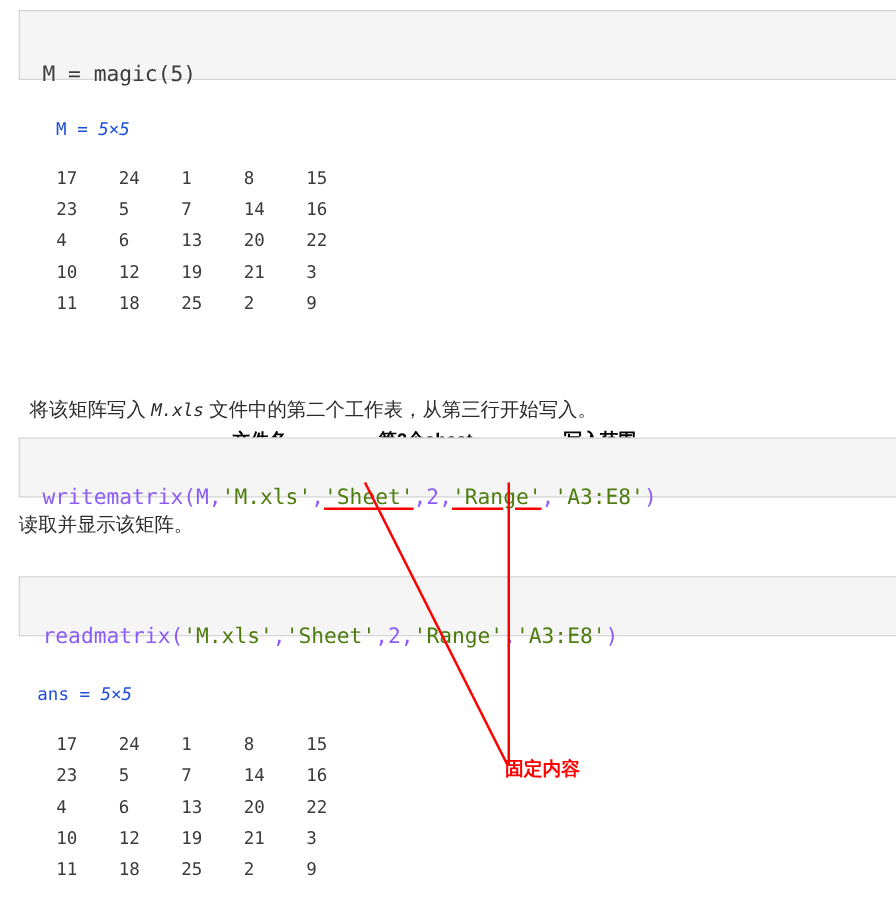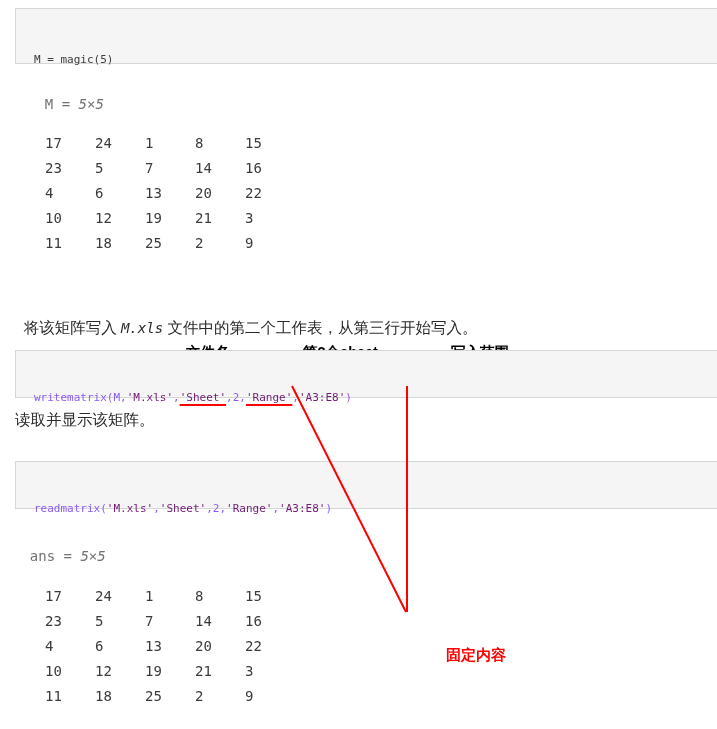--- a/index.html
+++ b/index.html
@@ -22,45 +22,45 @@
     background: #f5f5f5;
     border-top: 1px solid #d6d6d6;
     border-bottom: 1px solid #d6d6d6;
     border-left: 1px solid #d6d6d6;
     box-sizing: border-box;
     display: flex;
     align-items: center;
   }
   .code-line {
     font-family: "DejaVu Sans Mono", "Liberation Mono", monospace;
-    font-size: 11px;
+    font-size: 17px;
     color: #3b3b3b;
     white-space: pre;
     letter-spacing: 0px;
     margin-top: 47px;
   }
   .code-block-1 { left: 15px; top: 8px; width: 720px; height: 56px; padding-left: 18px; }
   .code-block-2 { left: 15px; top: 350px; width: 720px; height: 48px; padding-left: 18px; }
   .code-block-3 { left: 15px; top: 461px; width: 720px; height: 48px; padding-left: 18px; }
 
-  .str { color: #701a75; }
+  .str { color: #4d7c0f; }
   .plain { color: #8b5cf6; }
   .underlined {
     text-decoration: underline;
     text-decoration-color: #ff0000;
     text-decoration-thickness: 2px;
     text-underline-offset: 3px;
   }
 
   
   .out-line {
     position: absolute;
     font-family: "DejaVu Sans Mono", "Liberation Mono", monospace;
     font-size: 14px;
-    color: #737373;
+    color: #1d4ed8;
     white-space: pre;
   }
   .ital { font-style: italic; }
 
   .matrix {
     position: absolute;
     font-family: "DejaVu Sans Mono", "Liberation Mono", monospace;
     font-size: 14px;
     color: #3b3b3b;
     border-collapse: collapse;
@@ -222,13 +222,13 @@
       <td>9</td>
     </tr>
   </tbody>
 </table>
 
 <svg id="anno-svg" viewBox="0 0 717 729">
   <line x1="292" y1="386" x2="406" y2="612" stroke="#ff0000" stroke-width="2"></line>
   <line x1="407" y1="386" x2="407" y2="612" stroke="#ff0000" stroke-width="2"></line>
 </svg>
 
-<div class="anno-red" style="left:404px; top:646px;margin-left:42px;">固定内容</div>
+<div class="anno-red" style="left:404px; top:606px;">固定内容</div>
 
 </body></html>

